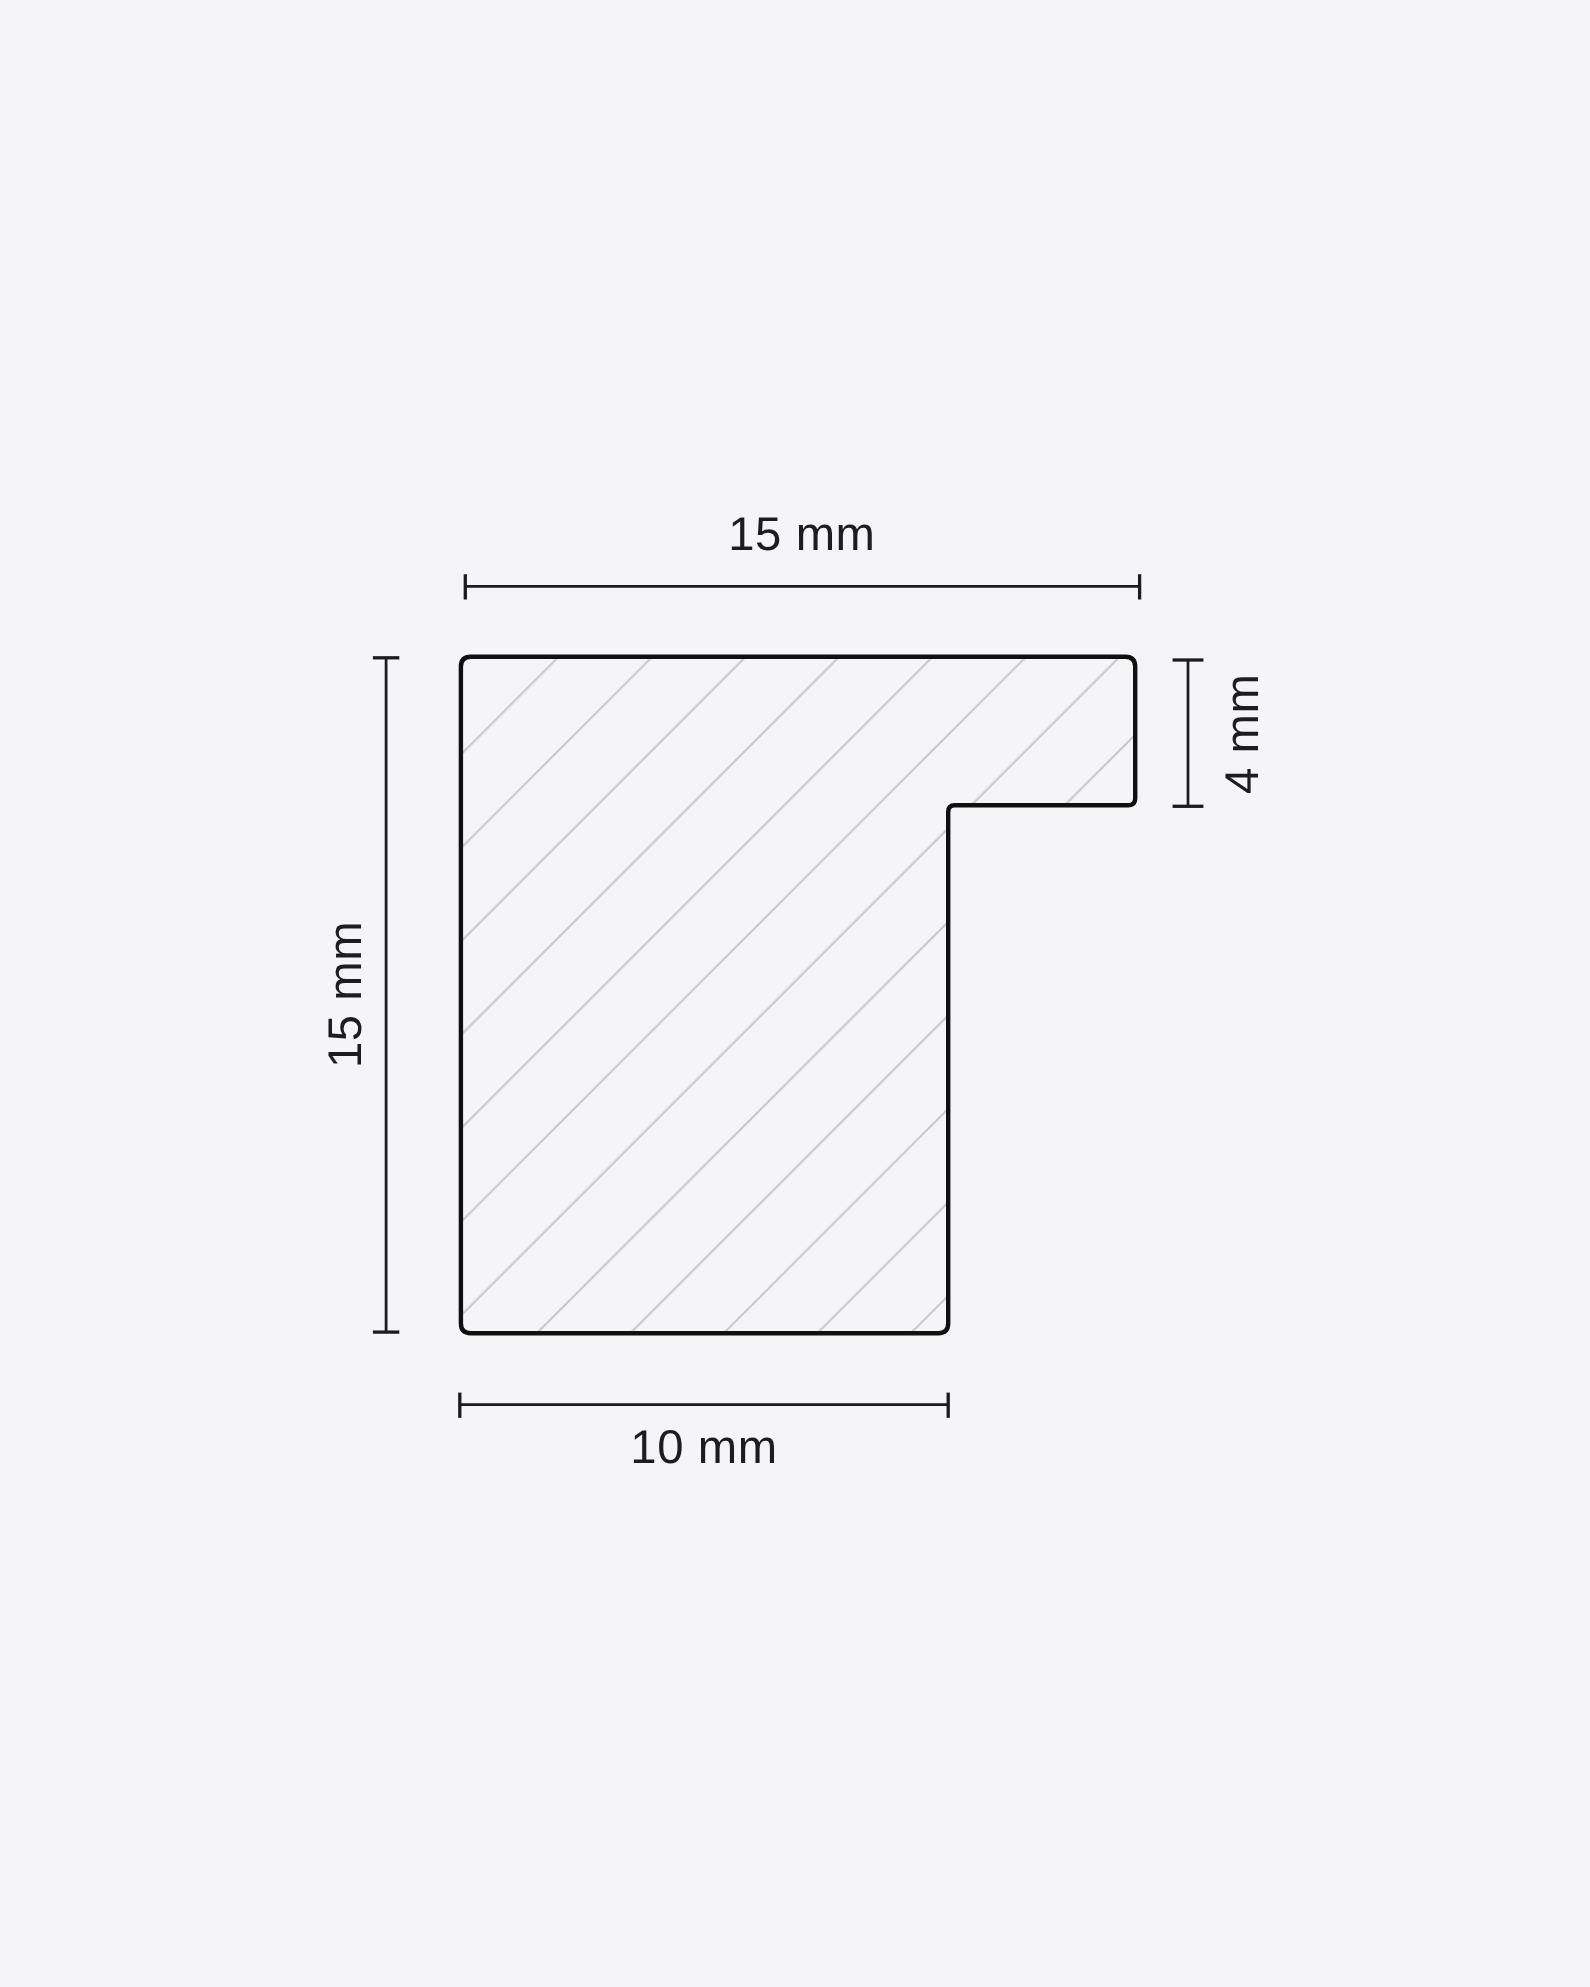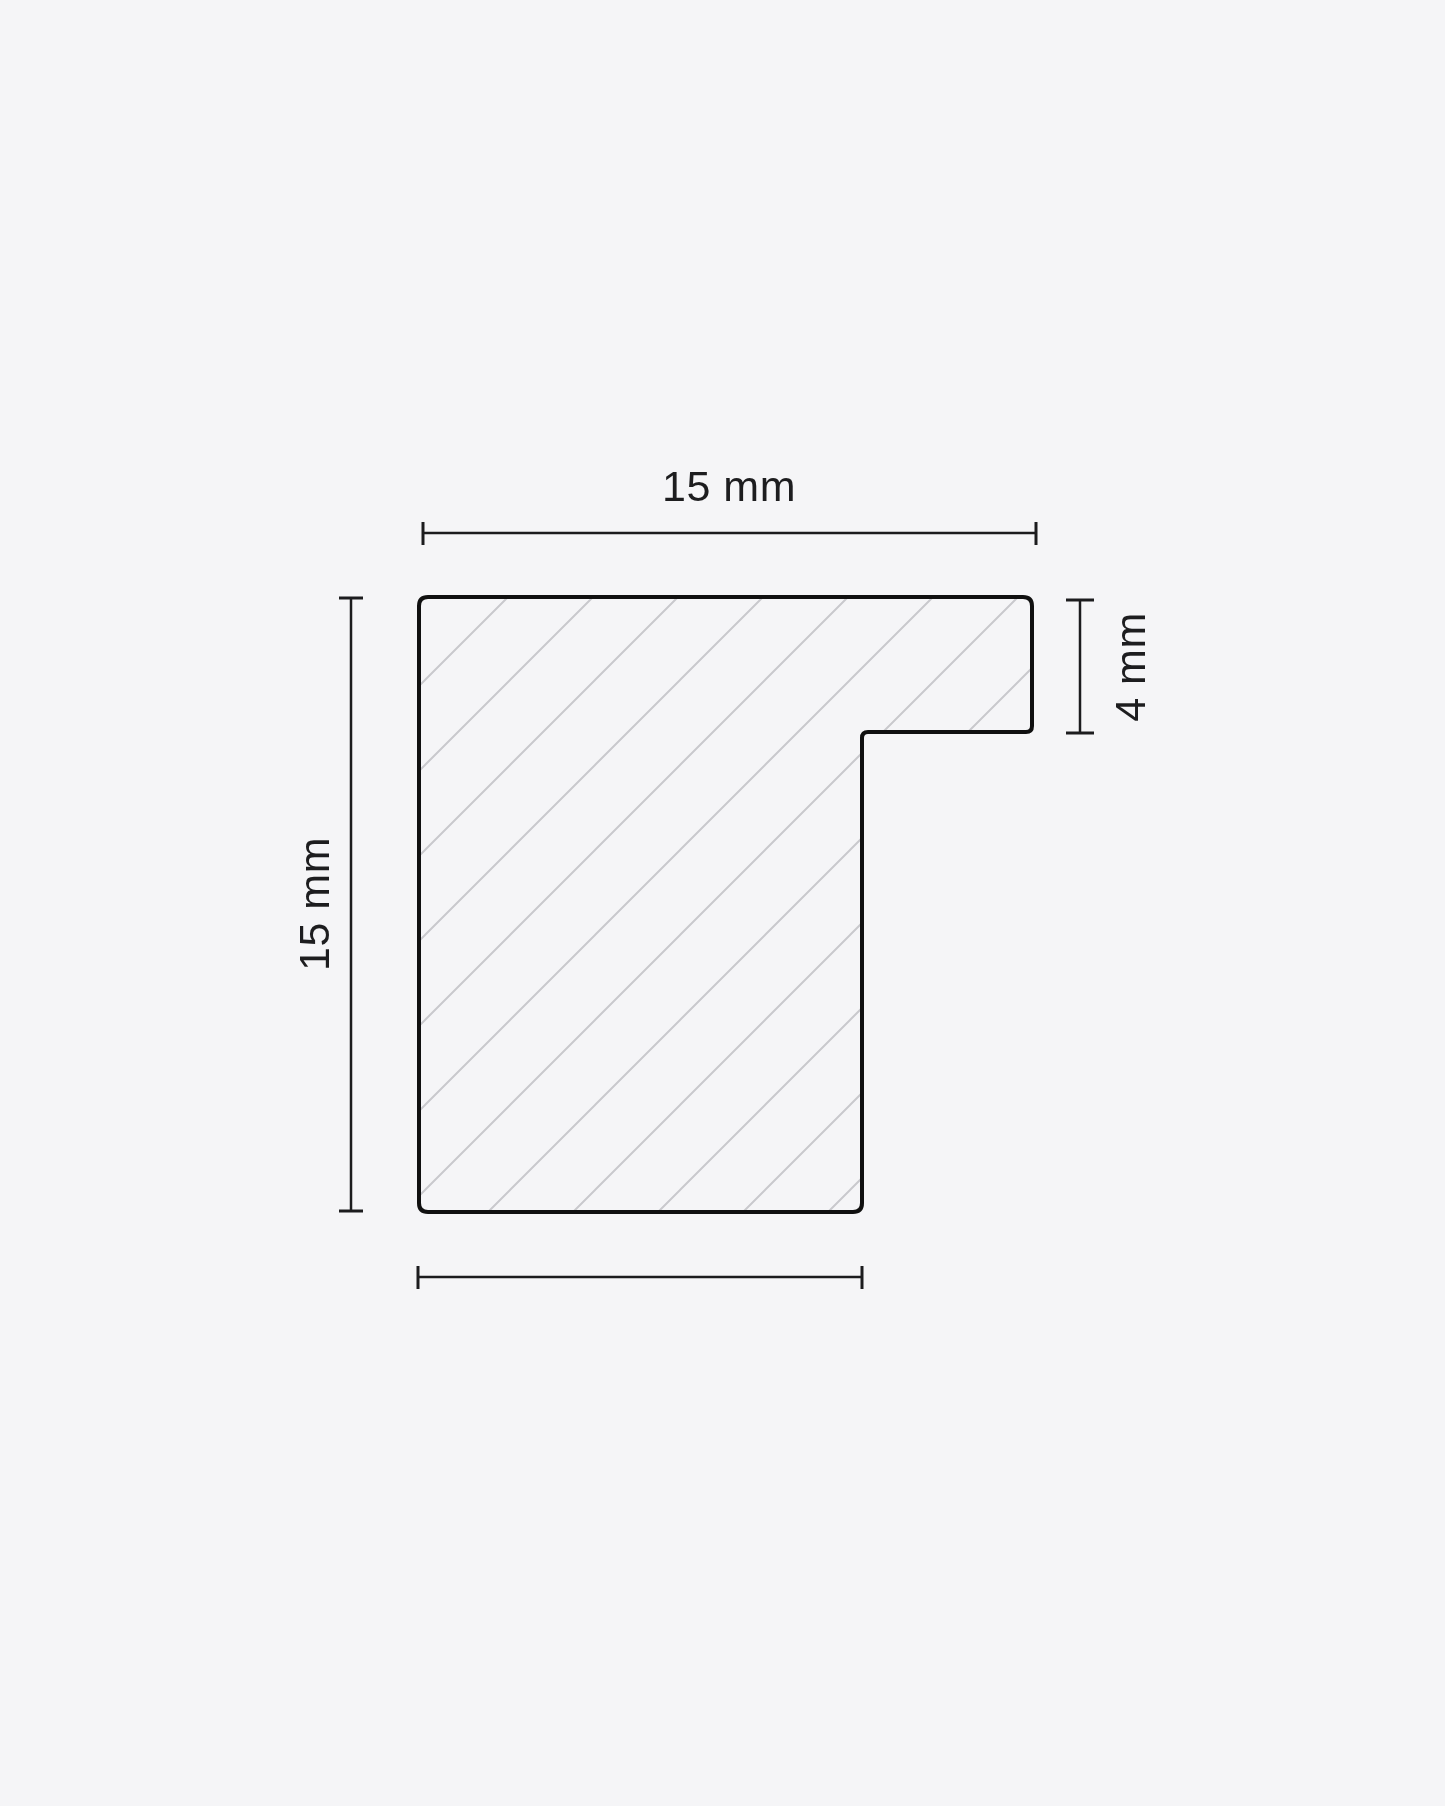--- a/index.html
+++ b/index.html
@@ -89,14 +89,15 @@
       <line x1="862" y1="1266" x2="862" y2="1289" stroke-width="3"></line>
     </g>
   </svg>
 
   <div class="dim-label label-top">15 mm</div>
 
   <div class="dim-label vertical label-left">15 mm</div>
 
   <div class="dim-label vertical label-right">4 mm</div>
 
+  <div class="dim-label label-bottom">10 mm</div>
 
 </div>
 
 </body></html>

